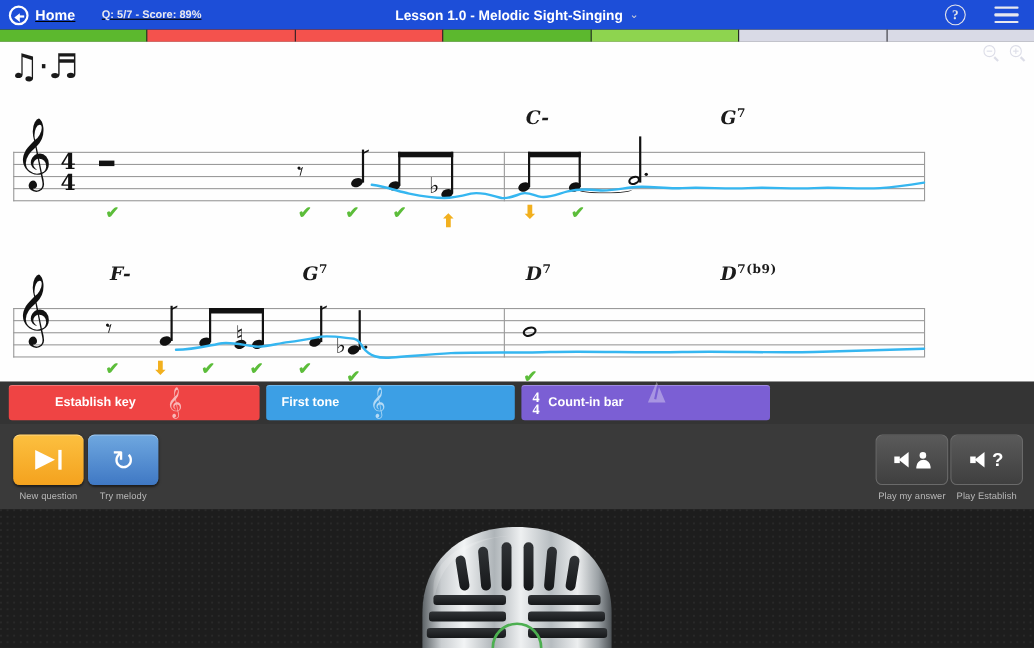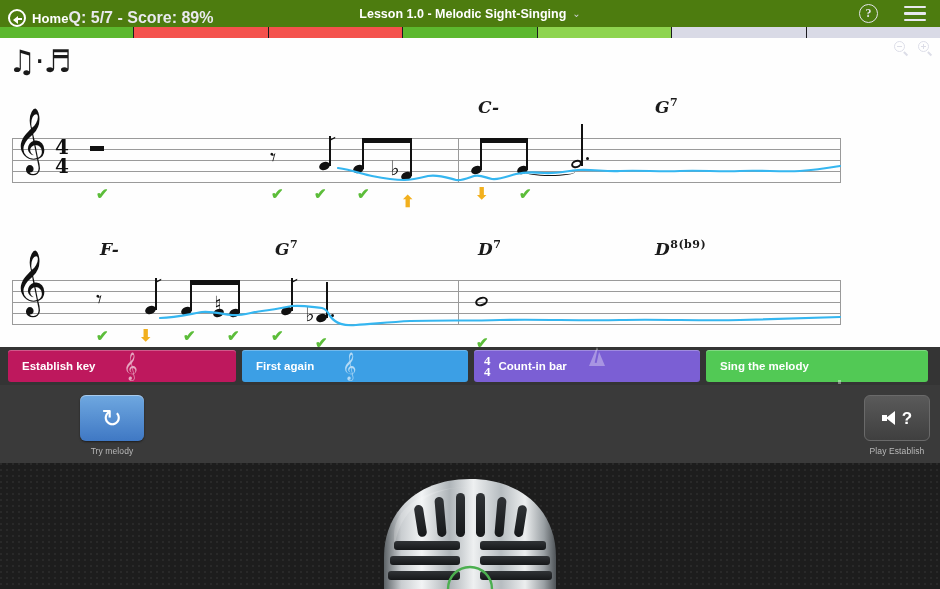--- a/index.html
+++ b/index.html
@@ -7,43 +7,43 @@
   body {
     font-family: "Liberation Sans", sans-serif;
     background:#2b2b2b;
     -webkit-font-smoothing:antialiased;
   }
   #app { position:relative; width:940px; height:589px; }
 
   
   .header {
     position:absolute; left:0; top:0; width:940px; height:27px;
-    background:#4d7c0f;
-    display:flex; align-items:flex-end;
+    background:#1d4ed8;
+    display:flex; align-items:center;text-decoration:underline;
   }
   .home-btn {
     display:flex; align-items:center; gap:6px;
     margin-left:8px; cursor:pointer;
   }
   .home-ico {
     width:18px; height:18px; border-radius:50%;
     border:2px solid #fff; position:relative; flex:none;
   }
   .home-ico:before {
     content:""; position:absolute; left:3px; top:5px;
     width:0; height:0;
     border-top:4px solid transparent; border-bottom:4px solid transparent;
     border-right:5px solid #fff;
   }
   .home-ico:after {
     content:""; position:absolute; left:7px; top:7px;
     width:5px; height:2px; background:#fff;
   }
   .home-label { color:#fff; font-size:13px; font-weight:bold; letter-spacing:.1px; }
-  .qscore { color:#e9e9ee; font-size:16px; font-weight:bold; }
+  .qscore { color:#e9e9ee; font-size:10px; font-weight:bold; margin-left:24px; }
   .lesson-wrap {
     position:absolute; left:0; right:0; top:0; height:27px;
     display:flex; align-items:center; justify-content:center;
     pointer-events:none;
   }
   .lesson-inner { display:flex; align-items:center; gap:6px; pointer-events:auto; cursor:pointer; }
   .lesson-title { color:#fff; font-size:12.5px; font-weight:bold; }
   .caret-d { color:#cfcfd6; font-size:10px; line-height:1; }
   .hdr-right {
     position:absolute; right:0; top:0; height:27px;
@@ -157,21 +157,21 @@
     background:#343434;
     display:flex; align-items:center; gap:6px; padding:0 8px;
   }
   .act {
     height:32px; border-radius:3px;
     display:flex; align-items:center; position:relative;
     cursor:pointer; box-shadow:inset 0 1px 0 rgba(255,255,255,.28);
   }
   .act .lbl { color:#fff; font-size:11.5px; font-weight:bold; margin-left:14px; }
   .act .ico { margin-left:28px; opacity:.62; color:#fff; }
-  .act.blue { background:#be185d; flex:0 0 228px; }
+  .act.blue { background:#ef4444; flex:0 0 228px;padding-left:28px; }
   .act.blue2 { background:#3c9fe5; flex:0 0 226px; }
   .act.purple { background:#7b5fd4; flex:0 0 226px; }
   .act.green { background:#52c955; flex:0 0 222px; }
   .clef-ico { font-family:"DejaVu Sans", sans-serif; font-size:24px; line-height:1; }
   .ts-ico {
     font-family:"Liberation Serif", serif; font-weight:bold; font-size:13px;
     line-height:11px; margin-left:10px; color:#fff; text-align:center; opacity:1;
   }
   .metro {
     width:17px; height:19px; position:relative; opacity:.55;
@@ -389,21 +389,21 @@
         <div class="chord" style="left:100px;top:-4px;">
           <span>F-</span><sup></sup>
         </div>
         <div class="chord" style="left:275px;top:-4px;">
           <span>G</span><sup>7</sup>
         </div>
         <div class="chord" style="left:478px;top:-4px;">
           <span>D</span><sup>7</sup>
         </div>
         <div class="chord" style="left:655px;top:-4px;">
-          <span>D</span><sup>8(b9)</sup>
+          <span>D</span><sup>7(b9)</sup>
         </div>
 
         <div class="staff-lines" style="top:38px;">
           <i style="top:0px;"></i>
             <i style="top:11px;"></i>
             <i style="top:22px;"></i>
             <i style="top:33px;"></i>
             <i style="top:44px;"></i>
         </div>
         <div class="staff-edge" style="left:12px;top:38px;height:45px;"></div>
@@ -455,47 +455,56 @@
 
     </div>
   </div>
 
   <div class="actionbar">
     <div class="act blue">
       <span class="lbl">Establish key</span>
       <span class="ico clef-ico">𝄞</span>
     </div>
     <div class="act blue2">
-      <span class="lbl">First again</span>
+      <span class="lbl">First tone</span>
       <span class="ico clef-ico">𝄞</span>
     </div>
     <div class="act purple">
       <span class="ts-ico">
         <div>4</div>
           <div>4</div>
       </span>
       <span class="lbl" style="margin-left:8px;">Count-in bar</span>
       <span class="ico" style="margin-left:22px;"><span class="metro"></span></span>
     </div>
-    <div class="act green">
-      <span class="lbl">Sing the melody</span>
-      <span class="ico" style="margin-left:26px;"><span class="mic-ico"></span></span>
-    </div>
   </div>
 
   <div class="footer">
 
+    <div class="btncell" style="left:8px;top:10px;">
+      <div class="bigbtn orange">
+        <span class="skip-ico"></span>
+      </div>
+      <div class="btncap">New question</div>
+    </div>
 
     <div class="btncell" style="left:76px;top:10px;">
       <div class="bigbtn blue">
         <span class="redo-ico">↻</span>
       </div>
       <div class="btncap">Try melody</div>
     </div>
 
+    <div class="playcell" style="left:786px;top:10px;">
+      <div class="playbtn">
+        <span class="spk"></span>
+        <span class="person"></span>
+      </div>
+      <div class="btncap">Play my answer</div>
+    </div>
 
     <div class="playcell" style="left:854px;top:10px;">
       <div class="playbtn">
         <span class="spk"></span>
         <span class="qmark">?</span>
       </div>
       <div class="btncap">Play Establish</div>
     </div>
   </div>
 

